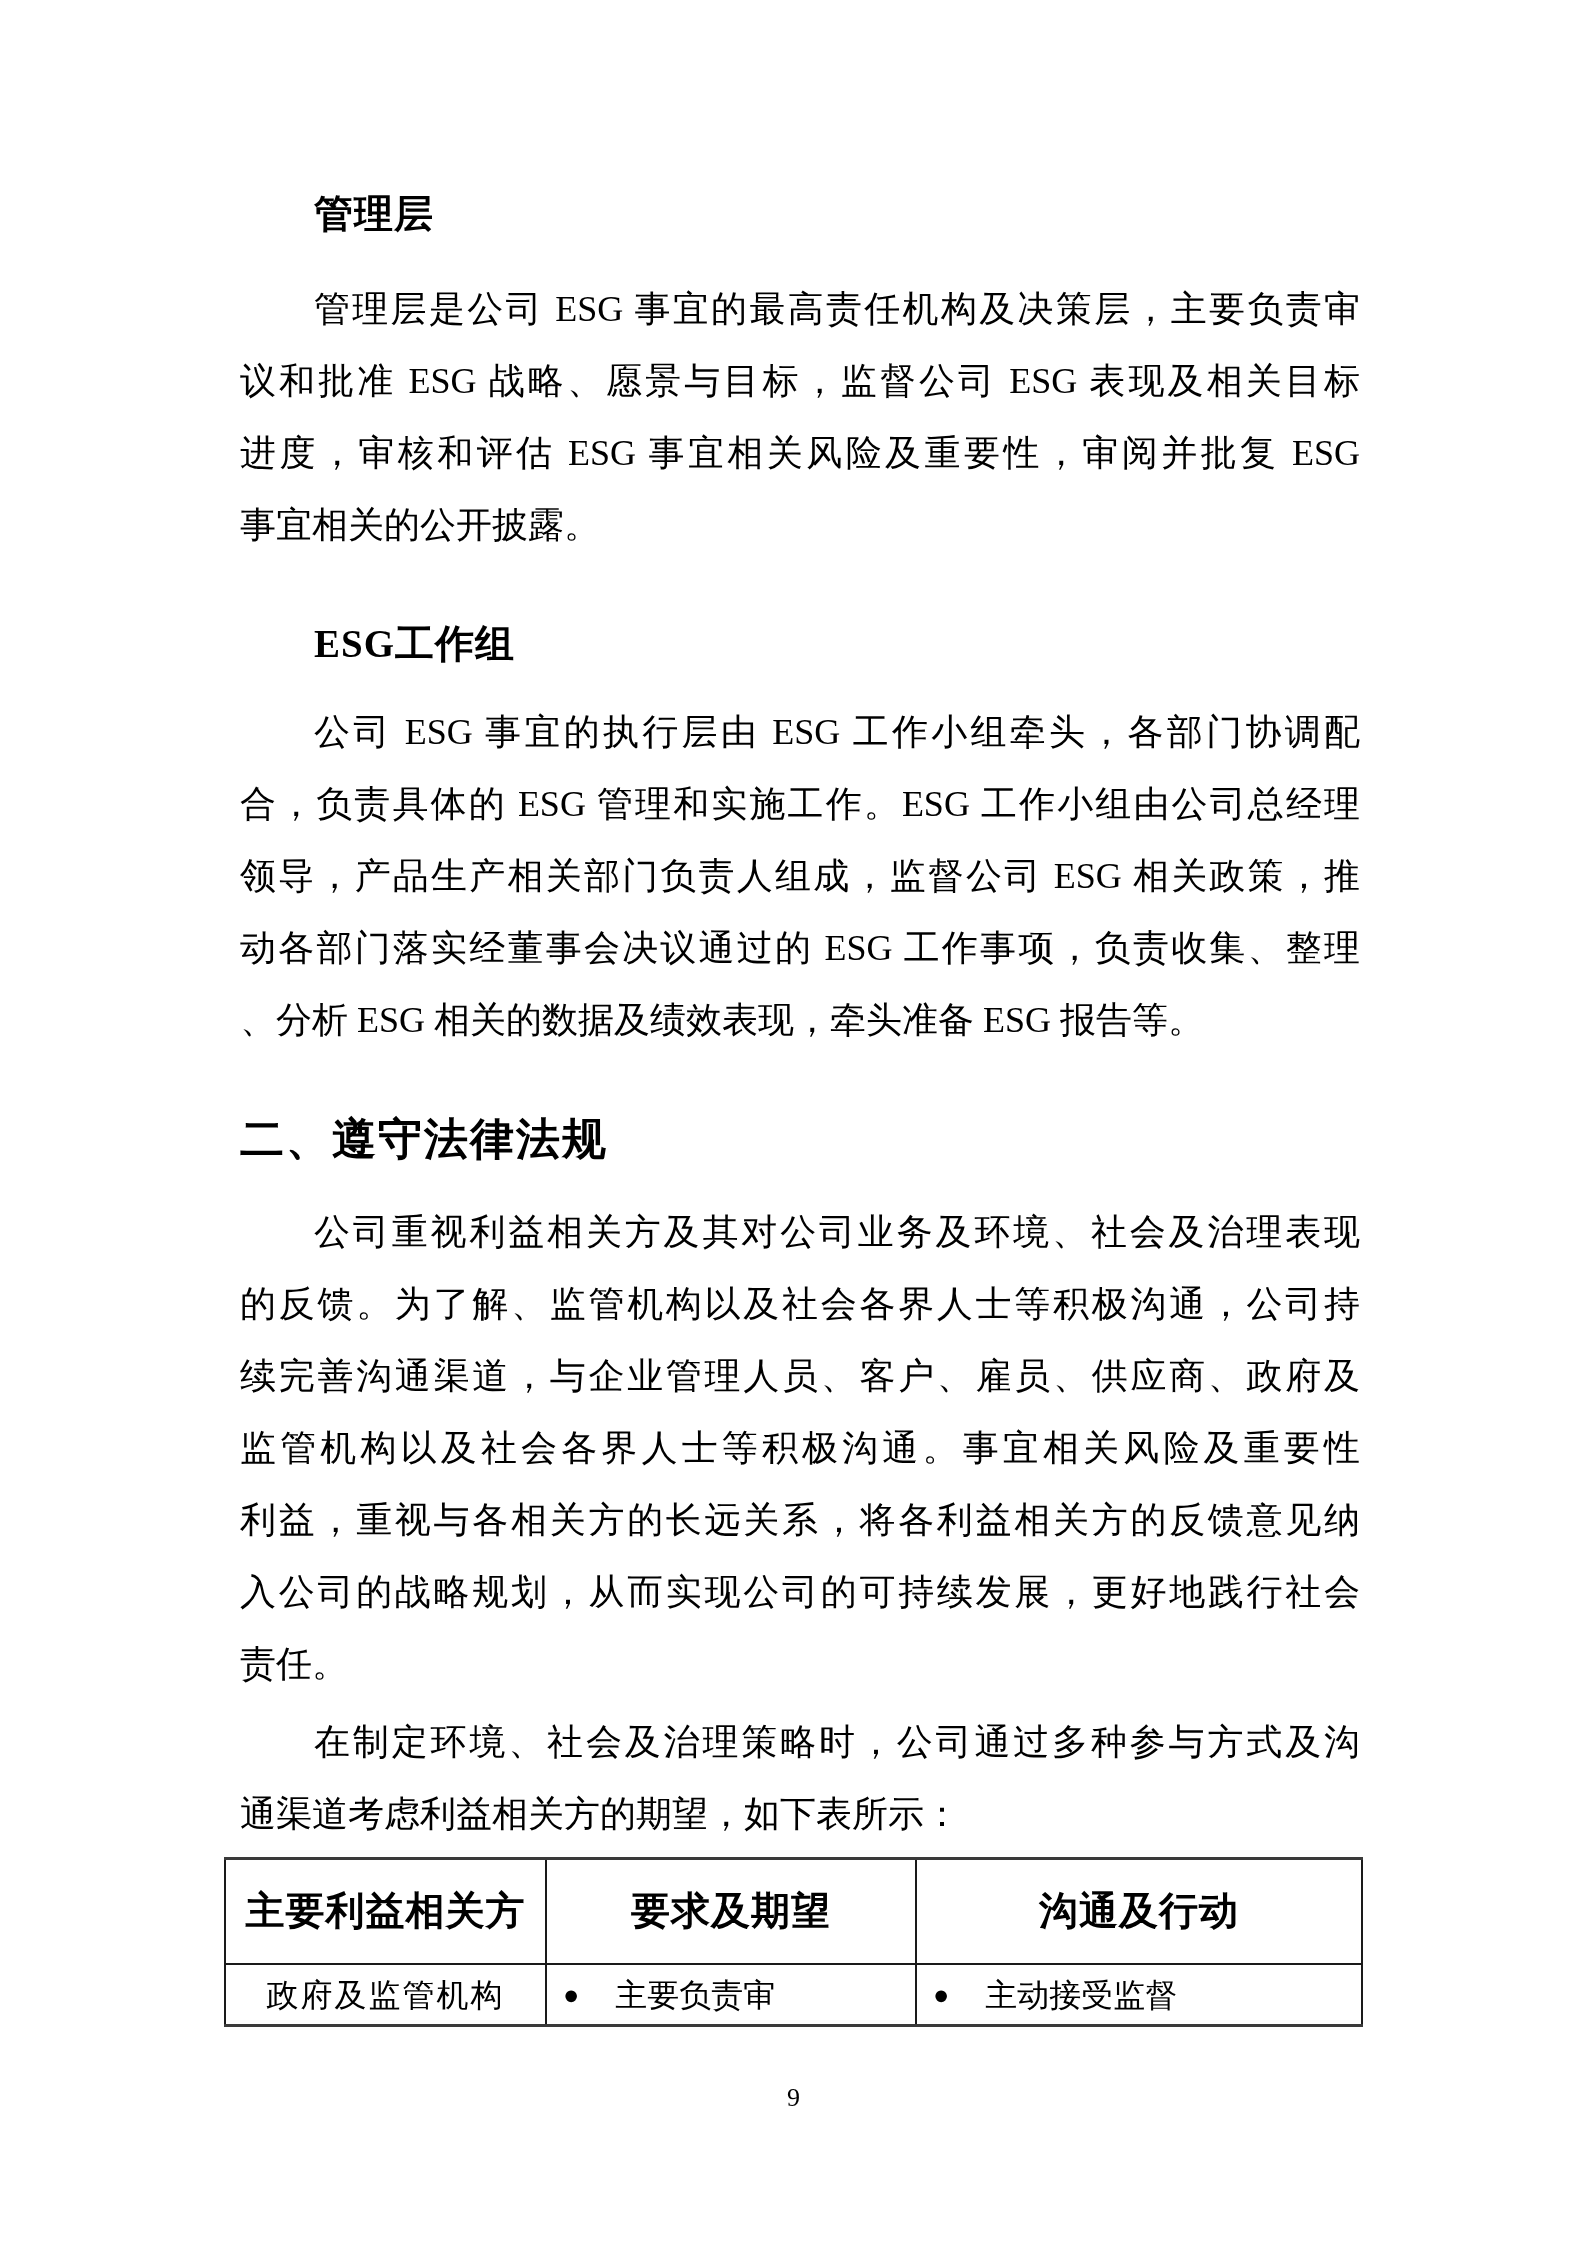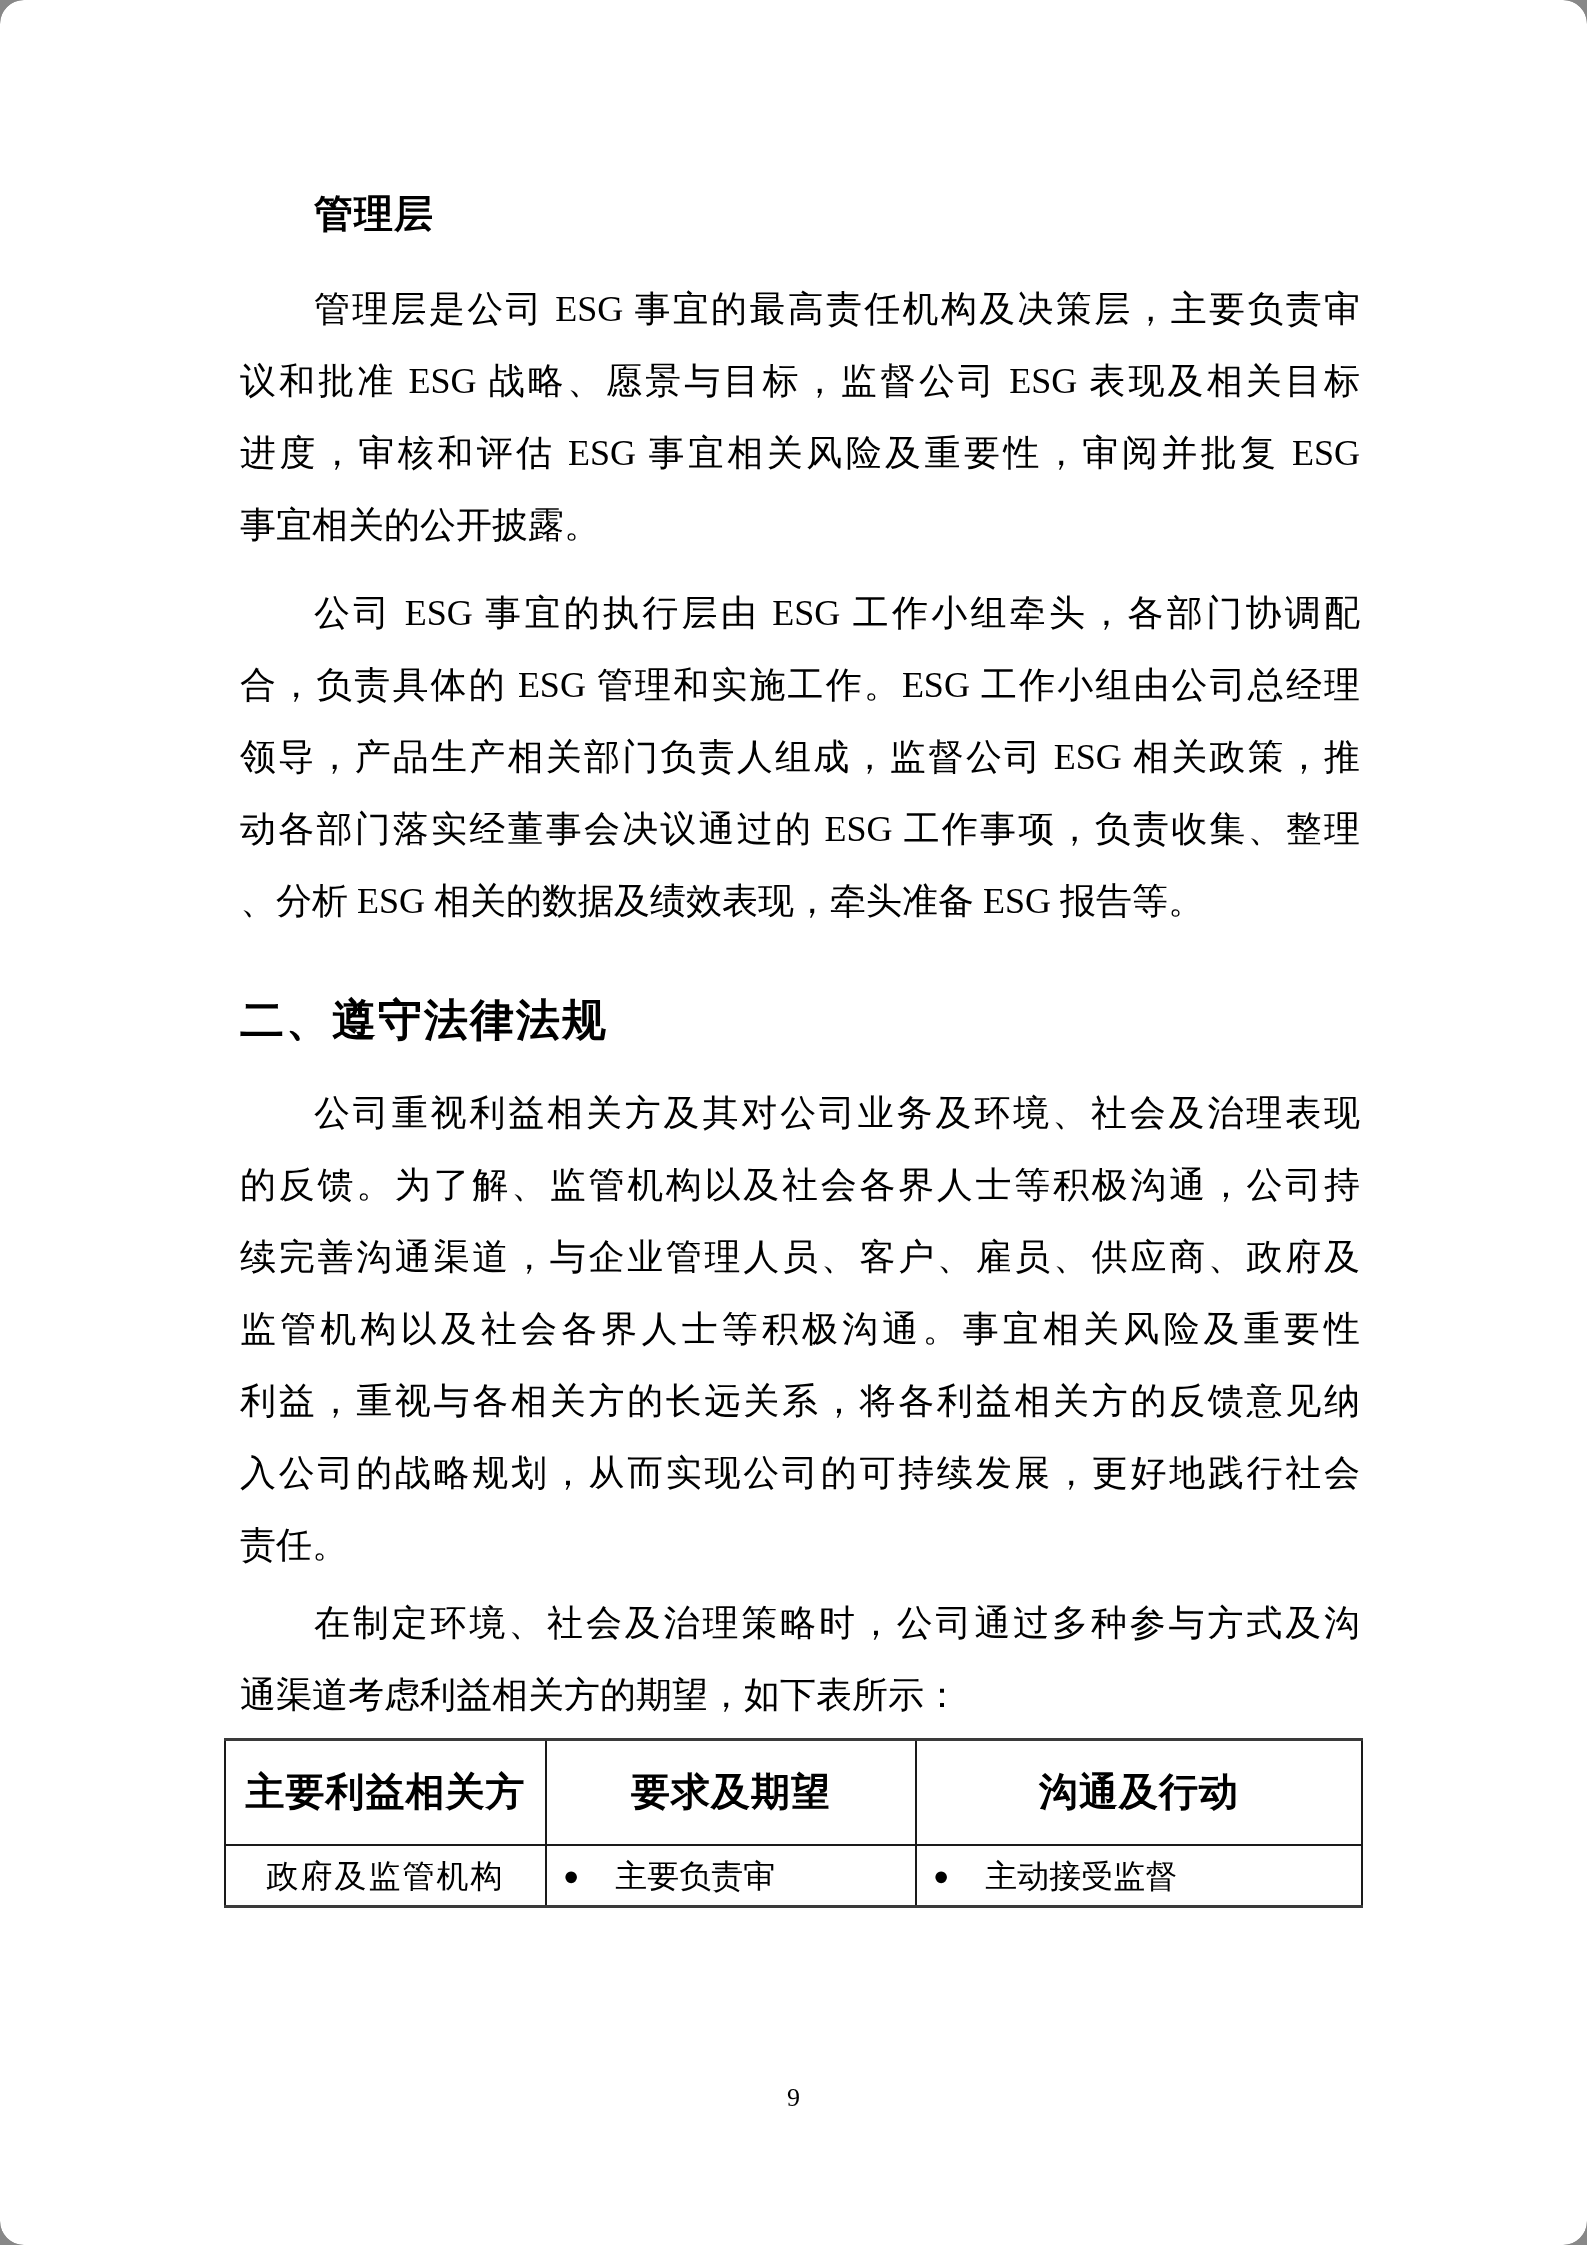--- a/index.html
+++ b/index.html
@@ -1,15 +1,15 @@
 <!DOCTYPE html>
 <html><head>
 <meta charset="utf-8">
 <style>
-  * { margin: 0; padding: 0; box-sizing: border-box; border-radius: 24px; }
+  * { margin: 0; padding: 0; box-sizing: border-box; }
   html, body { background: #888; }
   .page {
     position: relative;
     width: 1587px;
     height: 2245px;
     margin: 0 auto;
     background: #ffffff;
     color: #000000;
     font-family: "Liberation Serif", "DejaVu Serif", serif;
     overflow: hidden;
@@ -111,20 +111,21 @@
 
     <div class="h3 first">管理层</div>
 
     <div class="para p-management">
       <div class="line first">管理层是公司 ESG 事宜的最高责任机构及决策层，主要负责审</div>
       <div class="line">议和批准 ESG 战略、愿景与目标，监督公司 ESG 表现及相关目标</div>
       <div class="line">进度，审核和评估 ESG 事宜相关风险及重要性，审阅并批复 ESG</div>
       <div class="line last">事宜相关的公开披露。</div>
     </div>
 
+    <div class="h3 second">ESG工作组</div>
 
     <div class="para p-esg-group">
       <div class="line first">公司 ESG 事宜的执行层由 ESG 工作小组牵头，各部门协调配</div>
       <div class="line">合，负责具体的 ESG 管理和实施工作。ESG 工作小组由公司总经理</div>
       <div class="line">领导，产品生产相关部门负责人组成，监督公司 ESG 相关政策，推</div>
       <div class="line">动各部门落实经董事会决议通过的 ESG 工作事项，负责收集、整理</div>
       <div class="line last">、分析 ESG 相关的数据及绩效表现，牵头准备 ESG 报告等。</div>
     </div>
 
     <div class="h2">二、遵守法律法规</div>

